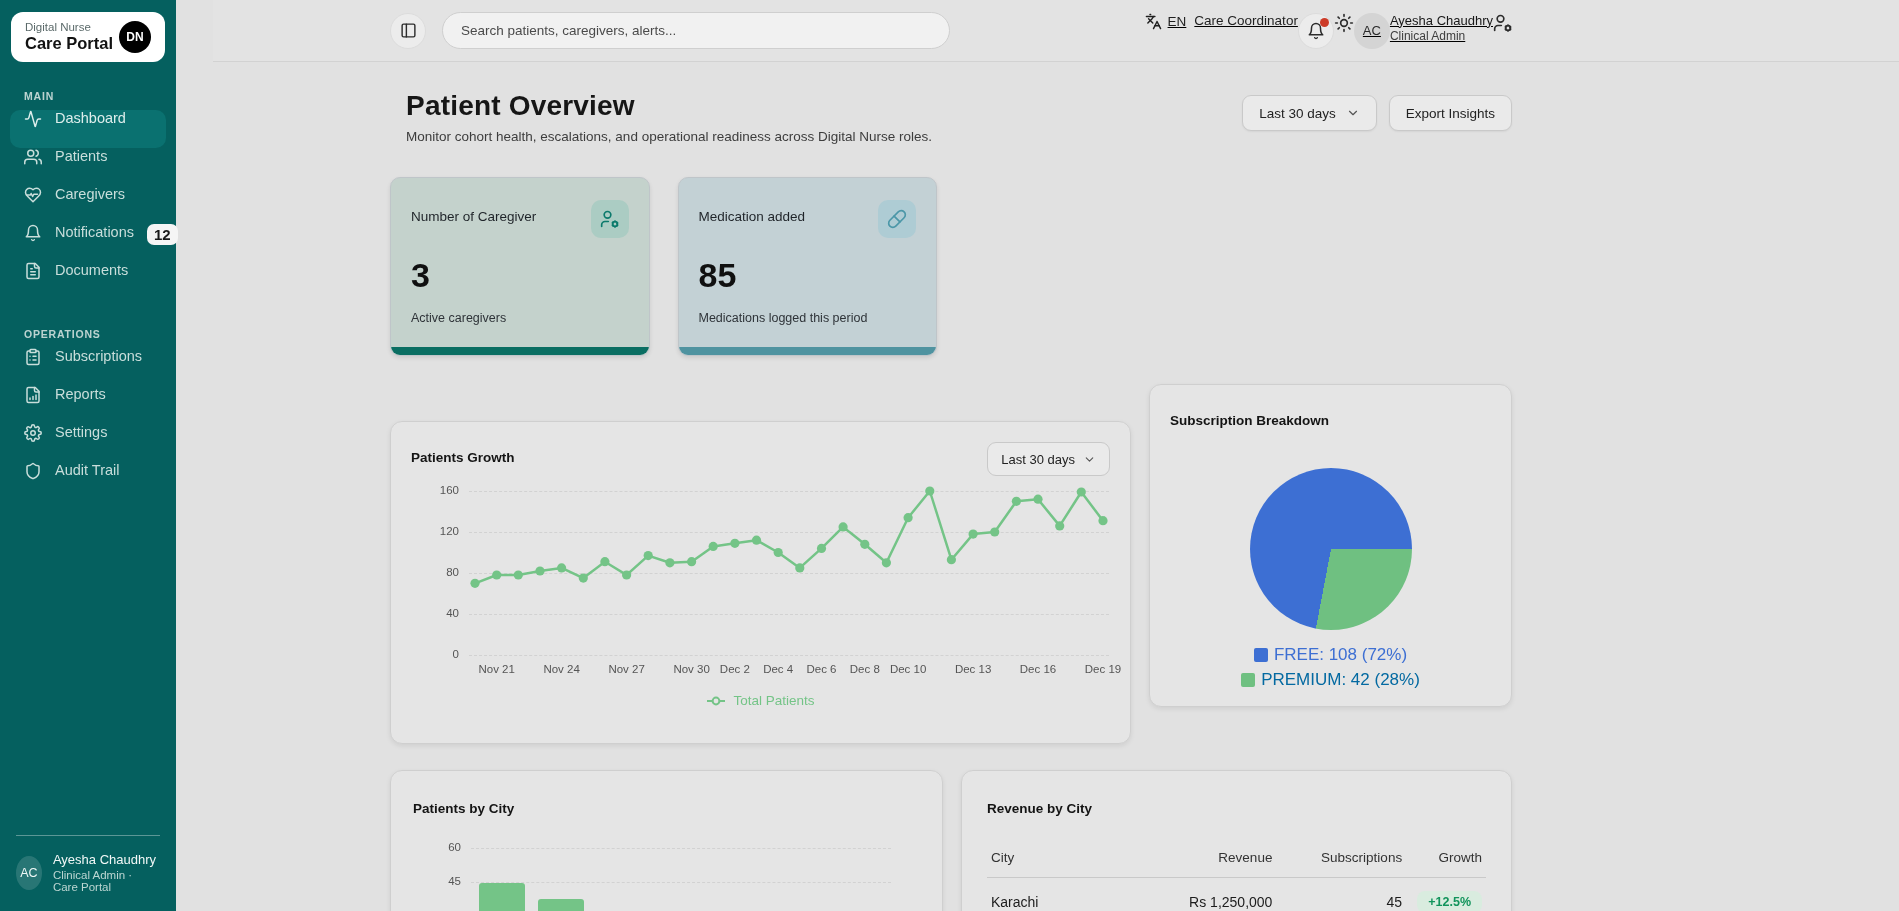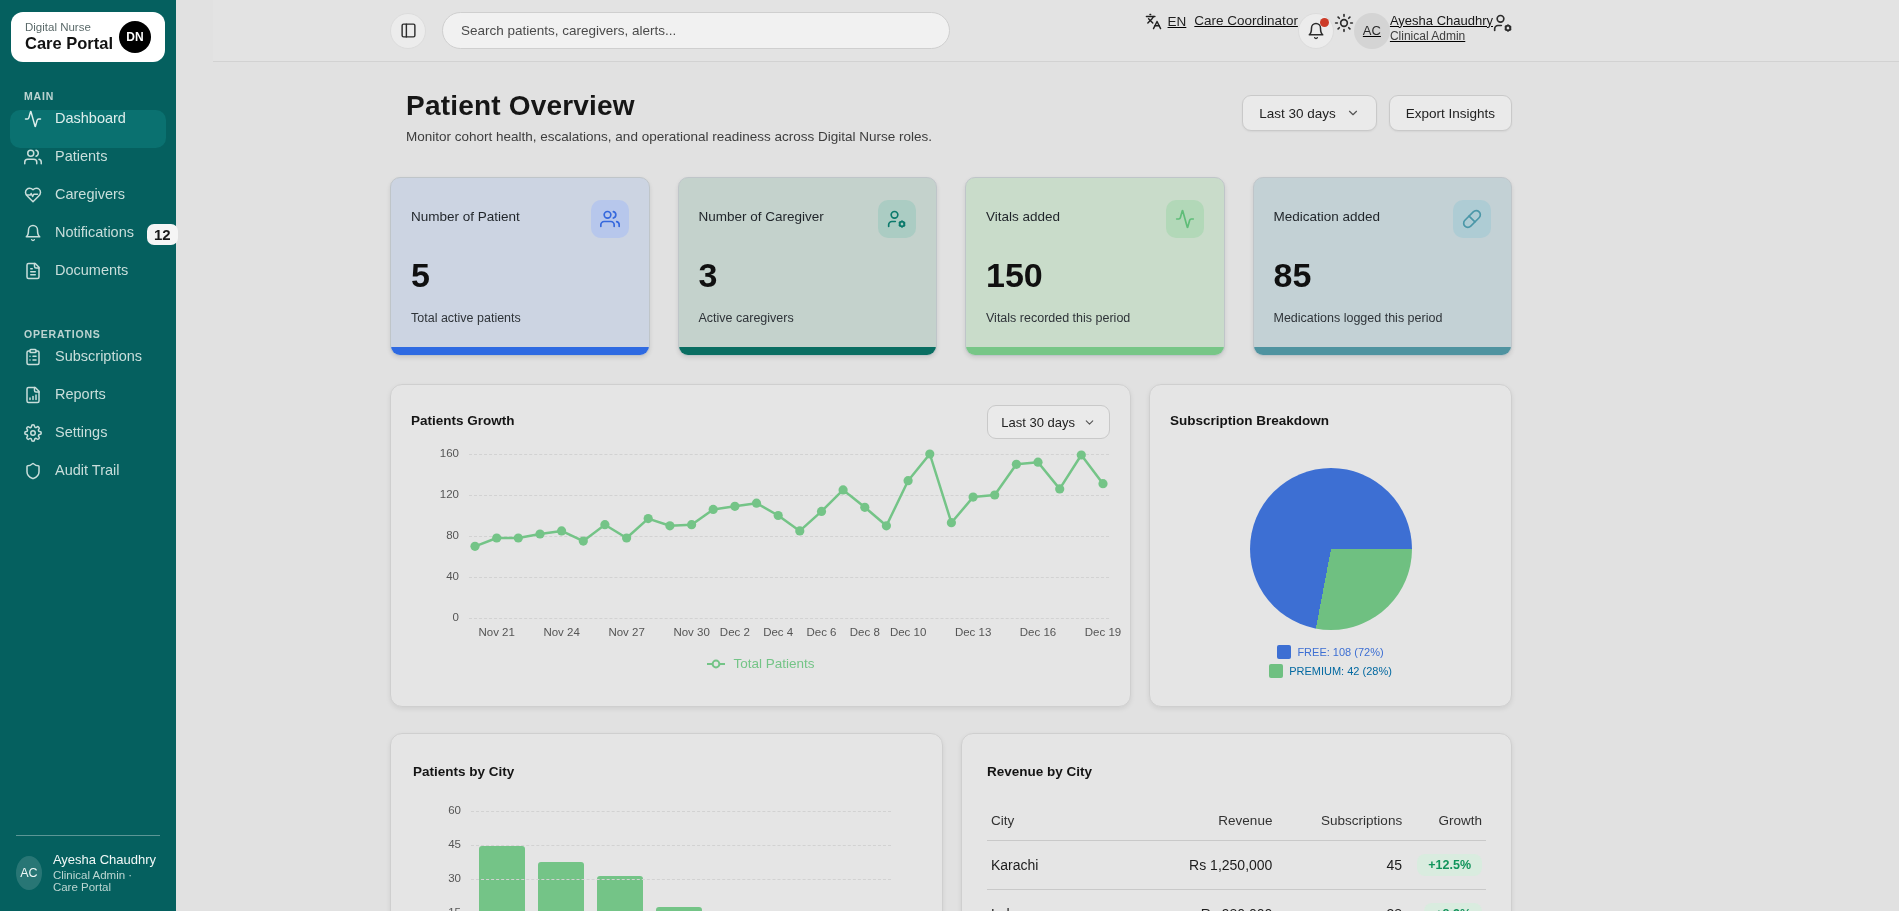--- a/index.html
+++ b/index.html
@@ -75,39 +75,39 @@
   .stat-iconbox { width:38px; height:38px; border-radius:10px; display:flex; align-items:center;
     justify-content:center; }
   .stat-value { font-size:34px; font-weight:bold; color:#101010; margin-top:18px; }
   .stat-caption { font-size:12.5px; color:#2e3338; margin-top:16px; }
   .stat-accent { position:absolute; left:0; right:0; bottom:0; height:8px; }
 
   
   .card { background:#e5e5e5; border:1px solid #cfcfcf; border-radius:12px;
     box-shadow:0 2px 5px rgba(0,0,0,.08); }
   .charts-row { display:grid; grid-template-columns:741px 1fr; gap:18px; margin-top:28px; }
-  .growth-card { height:323px; padding:20px; }
+  .growth-card { height:323px; padding:20px;margin-top:37px; }
   .card-head { display:flex; align-items:flex-start; justify-content:space-between; }
   .card-title { font-size:13.5px; font-weight:bold; color:#141414; padding-top:8px; }
   .mini-select { height:34px; border:1px solid #c9c9c9; background:#eaeaea; border-radius:9px;
     font-size:13px; color:#222; padding:0 13px; display:flex; align-items:center; gap:8px; cursor:pointer;
     font-family:"Liberation Sans", sans-serif; }
   .growth-area { position:relative; margin:15px 0 0 58px; width:640px; height:164px; }
   .gridline { position:absolute; left:0; right:0; border-top:1.5px dashed #d2d2d2; }
   .ytick { position:absolute; left:-50px; width:40px; text-align:right; font-size:11.5px; color:#555; }
   .growth-xlabels { position:relative; margin-left:58px; width:640px; height:16px; margin-top:8px; }
   .growth-xlabels span { position:absolute; transform:translateX(-50%); font-size:11.5px; color:#555;
     white-space:nowrap; }
   .growth-legend { display:flex; align-items:center; justify-content:center; gap:7px; margin-top:14px;
     font-size:13.5px; }
 
   .pie-card { height:323px; padding:20px; }
   .pie { width:162px; height:162px; border-radius:50%; margin:40px auto 0; }
   .pie-legend { margin-top:15px; display:flex; flex-direction:column; align-items:center; gap:5px; }
-  .pie-legend-row { display:flex; align-items:center; gap:6px; font-size:11px; }
+  .pie-legend-row { display:flex; align-items:center; gap:6px; font-size:17px; }
   .legend-swatch { width:14px; height:14px; border-radius:2px; display:inline-block; }
 
   
   .bottom-row { display:grid; grid-template-columns:553px 1fr; gap:18px; margin-top:26px; }
   .bar-card { height:286px; padding:22px; }
   .bar-plot { position:relative; margin:32px 0 0 58px; width:420px; height:136px; }
   .bars { position:absolute; left:8px; top:0; height:137px; display:flex; align-items:flex-end; gap:13px; }
   .bar { width:46px; border-radius:3px 3px 0 0; }
 
   .table-card { height:286px; padding:22px 25px; }
@@ -304,36 +304,20 @@
               <path d="m6 9 6 6 6-6"></path>
             </svg>
       </button>
       <button class="btn">
         <span>Export Insights</span>
       </button>
     </div>
   </div>
 
   <div class="stats-grid">
-    <div class="stat-card" style="background: rgb(204, 212, 226);">
-      <div class="stat-top">
-        <div class="stat-title">Number of Patient</div>
-        <div class="stat-iconbox" style="background: rgb(183, 199, 236); color: rgb(53, 104, 221);">
-          <svg width="20" height="20" viewBox="0 0 24 24" fill="none" stroke="currentColor" stroke-width="2" stroke-linecap="round" stroke-linejoin="round">
-                <path d="M17 21v-2a4 4 0 0 0-4-4H5a4 4 0 0 0-4 4v2"></path>
-                <circle cx="9" cy="7" r="4"></circle>
-                <path d="M23 21v-2a4 4 0 0 0-3-3.87"></path>
-                <path d="M16 3.13a4 4 0 0 1 0 7.75"></path>
-              </svg>
-        </div>
-      </div>
-      <div class="stat-value">5</div>
-      <div class="stat-caption">Total active patients</div>
-      <div class="stat-accent" style="background: rgb(46, 106, 226);"></div>
-    </div>
 
     <div class="stat-card" style="background: rgb(196, 210, 204);">
       <div class="stat-top">
         <div class="stat-title">Number of Caregiver</div>
         <div class="stat-iconbox" style="background: rgb(171, 204, 195); color: rgb(12, 122, 108);">
           <svg width="20" height="20" viewBox="0 0 24 24" fill="none" stroke="currentColor" stroke-width="2" stroke-linecap="round" stroke-linejoin="round">
                 <circle cx="9" cy="7" r="4"></circle>
                 <path d="M10 15H6a4 4 0 0 0-4 4v2"></path>
                 <circle cx="18" cy="18" r="3"></circle>
                 <path d="M18 14.5v1"></path>
@@ -343,33 +327,20 @@
                 <path d="m21 19.9-.9-.5"></path>
                 <path d="m15.9 16.6-.9-.5"></path>
               </svg>
         </div>
       </div>
       <div class="stat-value">3</div>
       <div class="stat-caption">Active caregivers</div>
       <div class="stat-accent" style="background: rgb(10, 110, 98);"></div>
     </div>
 
-    <div class="stat-card" style="background: rgb(201, 220, 202);">
-      <div class="stat-top">
-        <div class="stat-title">Vitals added</div>
-        <div class="stat-iconbox" style="background: rgb(178, 216, 184); color: rgb(95, 189, 120);">
-          <svg width="20" height="20" viewBox="0 0 24 24" fill="none" stroke="currentColor" stroke-width="2" stroke-linecap="round" stroke-linejoin="round">
-                <path d="M22 12h-2.48a2 2 0 0 0-1.93 1.46l-2.35 8.36a.25.25 0 0 1-.48 0L9.24 2.18a.25.25 0 0 0-.48 0l-2.35 8.36A2 2 0 0 1 4.49 12H2"></path>
-              </svg>
-        </div>
-      </div>
-      <div class="stat-value">150</div>
-      <div class="stat-caption">Vitals recorded this period</div>
-      <div class="stat-accent" style="background: rgb(119, 198, 135);"></div>
-    </div>
 
     <div class="stat-card" style="background: rgb(195, 209, 213);">
       <div class="stat-top">
         <div class="stat-title">Medication added</div>
         <div class="stat-iconbox" style="background: rgb(174, 204, 212); color: rgb(75, 151, 168);">
           <svg width="20" height="20" viewBox="0 0 24 24" fill="none" stroke="currentColor" stroke-width="2" stroke-linecap="round" stroke-linejoin="round">
                 <path d="m10.5 20.5 10-10a4.95 4.95 0 1 0-7-7l-10 10a4.95 4.95 0 1 0 7 7Z"></path>
                 <path d="m8.5 8.5 7 7"></path>
               </svg>
         </div>

